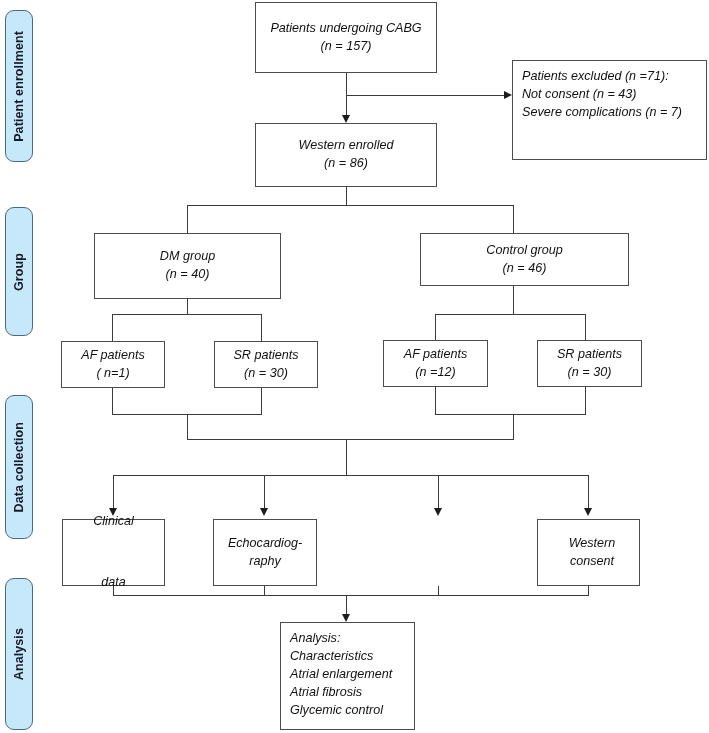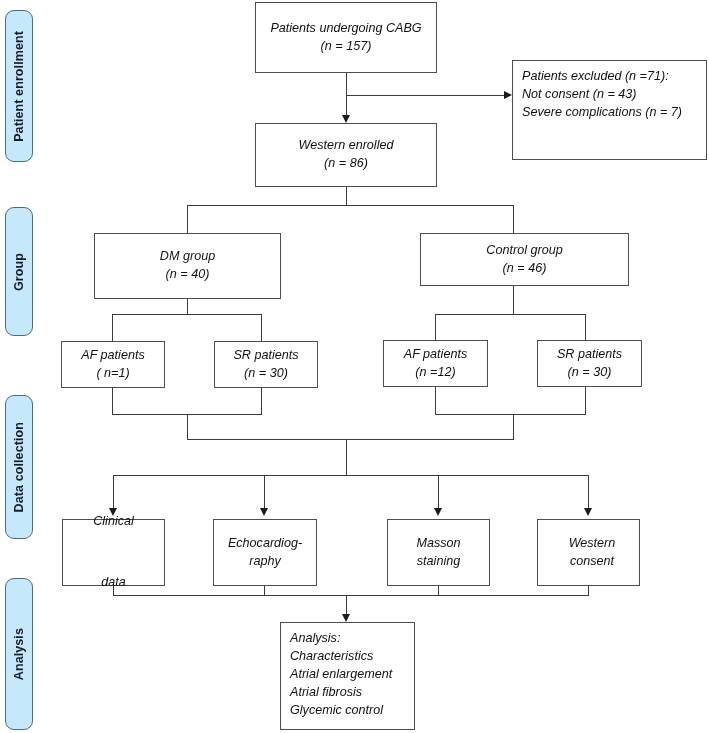--- a/index.html
+++ b/index.html
@@ -206,24 +206,20 @@
   <div class="node" style="left:62px; top:519px; width:103px; height:67px;gap:43px;">
     <span class="ln">Clinical</span>
     <span class="ln">data</span>
   </div>
 
   <div class="node" style="left:213px; top:519px; width:104px; height:67px;">
     <span class="ln">Echocardiog-</span>
     <span class="ln">raphy</span>
   </div>
 
-  <div class="node" style="left:387px; top:519px; width:103px; height:67px;">
-    <span class="ln">Masson</span>
-    <span class="ln">staining</span>
-  </div>
 
   <div class="node" style="left:537px; top:519px; width:103px; height:67px;padding-left:11px;">
     <span class="ln">Western</span>
     <span class="ln">consent</span>
   </div>
 
   <div class="node left-align" style="left:280px; top:622px; width:135px; height:108px;">
     <span class="ln">Analysis:</span>
     <span class="ln">Characteristics</span>
     <span class="ln">Atrial enlargement</span>

